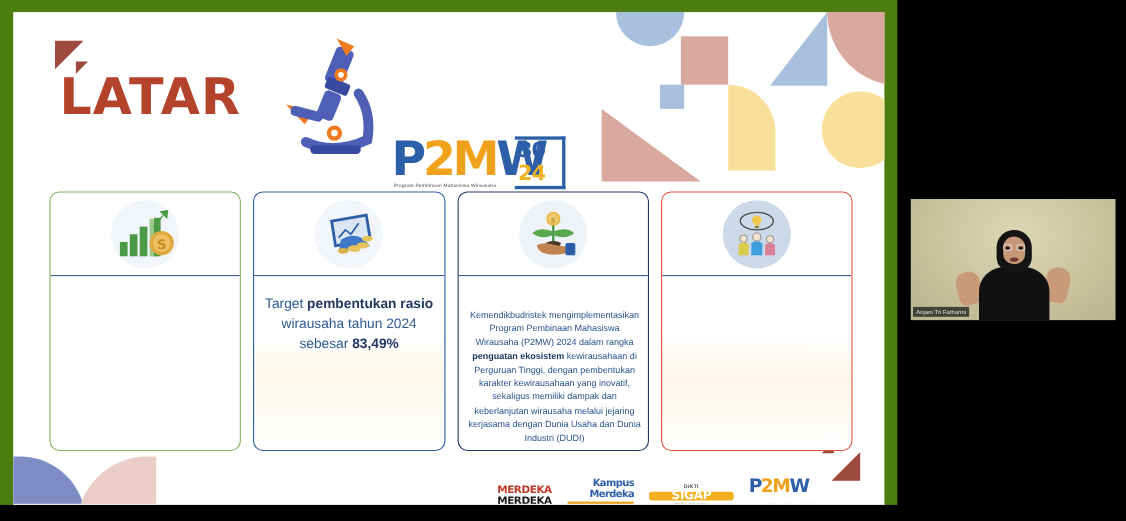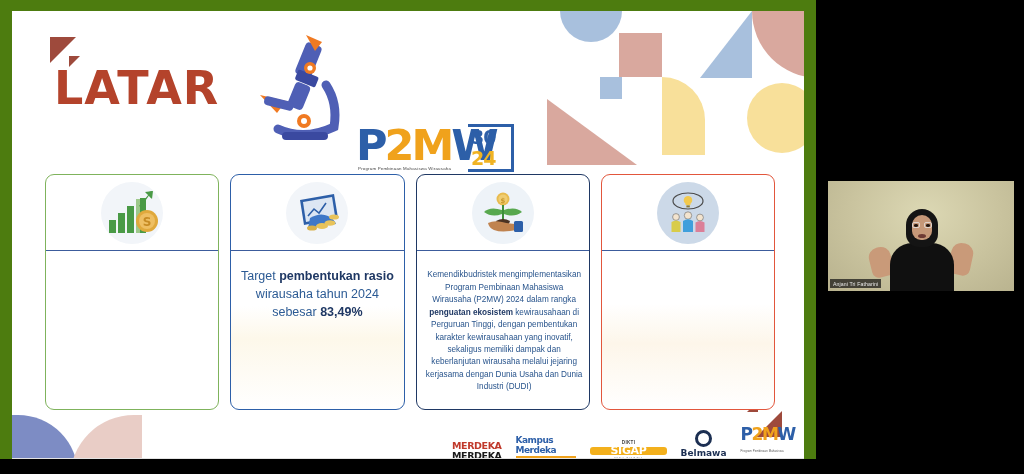--- a/index.html
+++ b/index.html
@@ -98,39 +98,39 @@
   }
   .card-body{
     flex:1 1 auto; display:flex; align-items:flex-start; justify-content:center;
     padding:16px 9px 8px 9px; text-align:center;
   }
   .card-text{
     color:#2b5a94; font-size:12.5px; line-height:18px;
     font-family:"Liberation Sans",sans-serif;
   }
   .card-3 .card-text{ font-size:8.2px; line-height:12.4px; color:#28548c; }
-  .card-3 .card-body{ padding:7px 5px 4px 8px; align-items:center; }
+  .card-3 .card-body{ padding:7px 5px 4px 8px; align-items:flex-end; }
   .card-4 .card-text{ font-size:10.2px; line-height:15px; }
   .card-4 .card-body{ padding:11px 7px 6px 7px; }
   .card-text b{ font-weight:bold; color:#1f3864; }
 
   .icon-halo{ position:relative; width:62px; height:62px; border-radius:50%;
      background:#eef2f8; display:flex; align-items:center; justify-content:center; }
   .card-1 .icon-halo, .card-2 .icon-halo{ background:#f2f5f9; }
   .card-3 .icon-halo{ background:#eef3f8; }
   .card-4 .icon-halo{ background:#ccd9e8; }
 
   
   #footer-logos{ position:absolute; left:440px; top:424px; width:300px; height:32px;
      display:flex; align-items:center; gap:14px; }
   .flogo{ display:flex; flex-direction:column; justify-content:center; }
   .fl-merdeka{ font-family:"DejaVu Sans",sans-serif; font-weight:bold; line-height:10px; }
   .fl-merdeka .l1{ font-size:9.5px; color:#c0392b; letter-spacing:-.4px; }
   .fl-merdeka .l2{ font-size:9.5px; color:#1a1a1a; letter-spacing:-.4px; }
-  .fl-kampus{ font-family:"DejaVu Sans",sans-serif; font-weight:bold; line-height:9.5px; }
+  .fl-kampus{ font-family:"DejaVu Sans",sans-serif; font-weight:bold; line-height:9.5px;text-align:right; }
   .fl-kampus .l1{ font-size:9px; color:#2d5fa8; letter-spacing:-.5px; }
   .fl-kampus .l2{ font-size:9px; color:#2d5fa8; letter-spacing:-.5px; }
   .fl-kampus .l3{ font-size:3.4px; color:#f0a21c; letter-spacing:.2px;
      background:#f0a21c; color:#fff; padding:0 2px; margin-top:1px; width:max-content;}
   .fl-sigap{ text-align:center; line-height:8px; }
   .fl-sigap .l0{ font-size:4.6px; color:#444; font-weight:bold; letter-spacing:.3px; }
   .fl-sigap .l1{ font-size:11px; font-weight:bold; color:#fff; background:#f3b01c;
      border-radius:3px; padding:0 20px; letter-spacing:-.3px;
      font-family:"DejaVu Sans",sans-serif; }
   .fl-sigap .l2{ font-size:4.2px; color:#8a8a8a; letter-spacing:1px; }
@@ -321,27 +321,20 @@
         <div class="flogo fl-kampus">
           <span class="l1">Kampus</span>
           <span class="l2">Merdeka</span>
           <span class="l3">KEMENTERIAN PENDIDIKAN</span>
         </div>
         <div class="flogo fl-sigap">
           <span class="l0">DIKTI</span>
           <span class="l1">SIGAP</span>
           <span class="l2">MELAYANI</span>
         </div>
-        <div class="flogo fl-belmawa">
-          <span class="gearmark"></span>
-          <span class="txt">
-            <span class="l1" style="display:block">Belmawa</span>
-            <span class="l2" style="display:block">Pembelajaran dan Kemahasiswaan</span>
-          </span>
-        </div>
         <div class="flogo fl-pmw">
           <span><span style="color:#2d5fa8">P</span><span style="color:#f0a21c">2</span><span style="color:#f0a21c">M</span><span style="color:#2d5fa8">W</span></span>
           <span class="sub">Program Pembinaan Mahasiswa Wirausaha</span>
         </div>
       </div>
 
     </div>
     <div id="bottom-strip"></div>
   </div>
 

